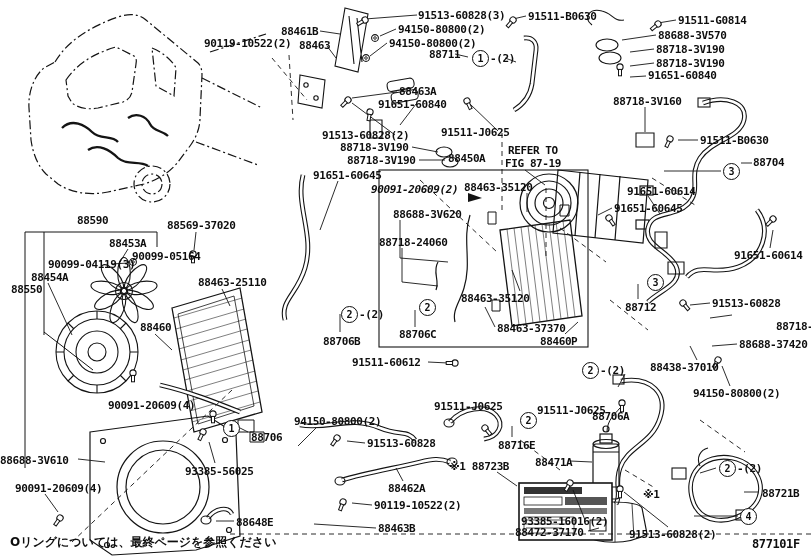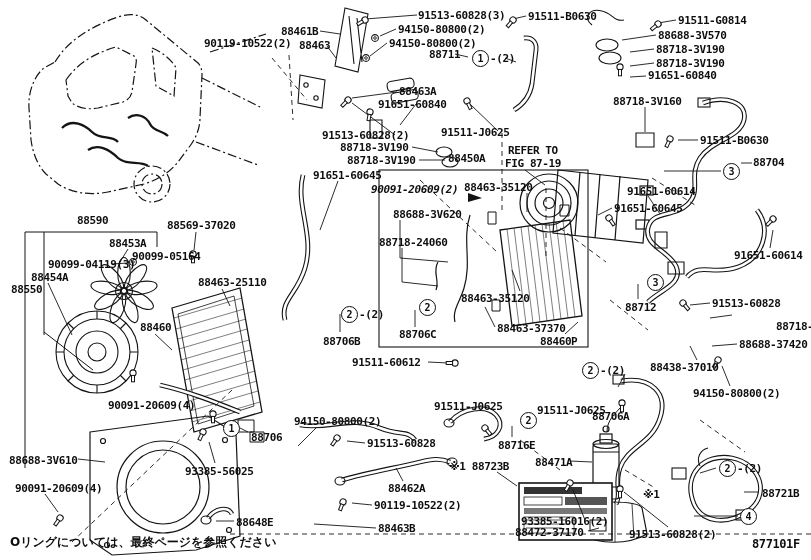--- a/index.html
+++ b/index.html
@@ -284,21 +284,21 @@
       <div class="plabel" style="left: 77px; top: 215px;">88590</div>
       <div class="plabel" style="left: 109px; top: 238px;">88453A</div>
       <div class="plabel" style="left: 167px; top: 220px;">88569-37020</div>
       <div class="plabel" style="left: 132px; top: 251px;">90099-05164</div>
       <div class="plabel" style="left: 48px; top: 259px;">90099-04119(3)</div>
       <div class="plabel" style="left: 31px; top: 272px;">88454A</div>
       <div class="plabel" style="left: 11px; top: 284px;">88550</div>
       <div class="plabel" style="left: 198px; top: 277px;">88463-25110</div>
       <div class="plabel" style="left: 140px; top: 322px;">88460</div>
       <div class="plabel" style="left: 108px; top: 400px;">90091-20609(4)</div>
-      <div class="plabel" style="left: 9px; top: 455px;">88688-3V610</div>
+      <div class="plabel" style="left: 0; top: 455px;">88688-3V610</div>
       <div class="plabel" style="left: 15px; top: 483px;">90091-20609(4)</div>
       <div class="plabel" style="left: 185px; top: 466px;">93385-56025</div>
       <div class="plabel" style="left: 251px; top: 432px;">88706</div>
       <div class="plabel" style="left: 236px; top: 517px;">88648E</div>
       <div class="plabel" style="left: 294px; top: 416px;">94150-80800(2)</div>
       <div class="plabel" style="left: 367px; top: 438px;">91513-60828</div>
       <div class="plabel" style="left: 388px; top: 483px;">88462A</div>
       <div class="plabel" style="left: 374px; top: 500px;">90119-10522(2)</div>
       <div class="plabel" style="left: 378px; top: 523px;">88463B</div>
       <div class="plabel" style="left: 434px; top: 401px;">91511-J0625</div>

